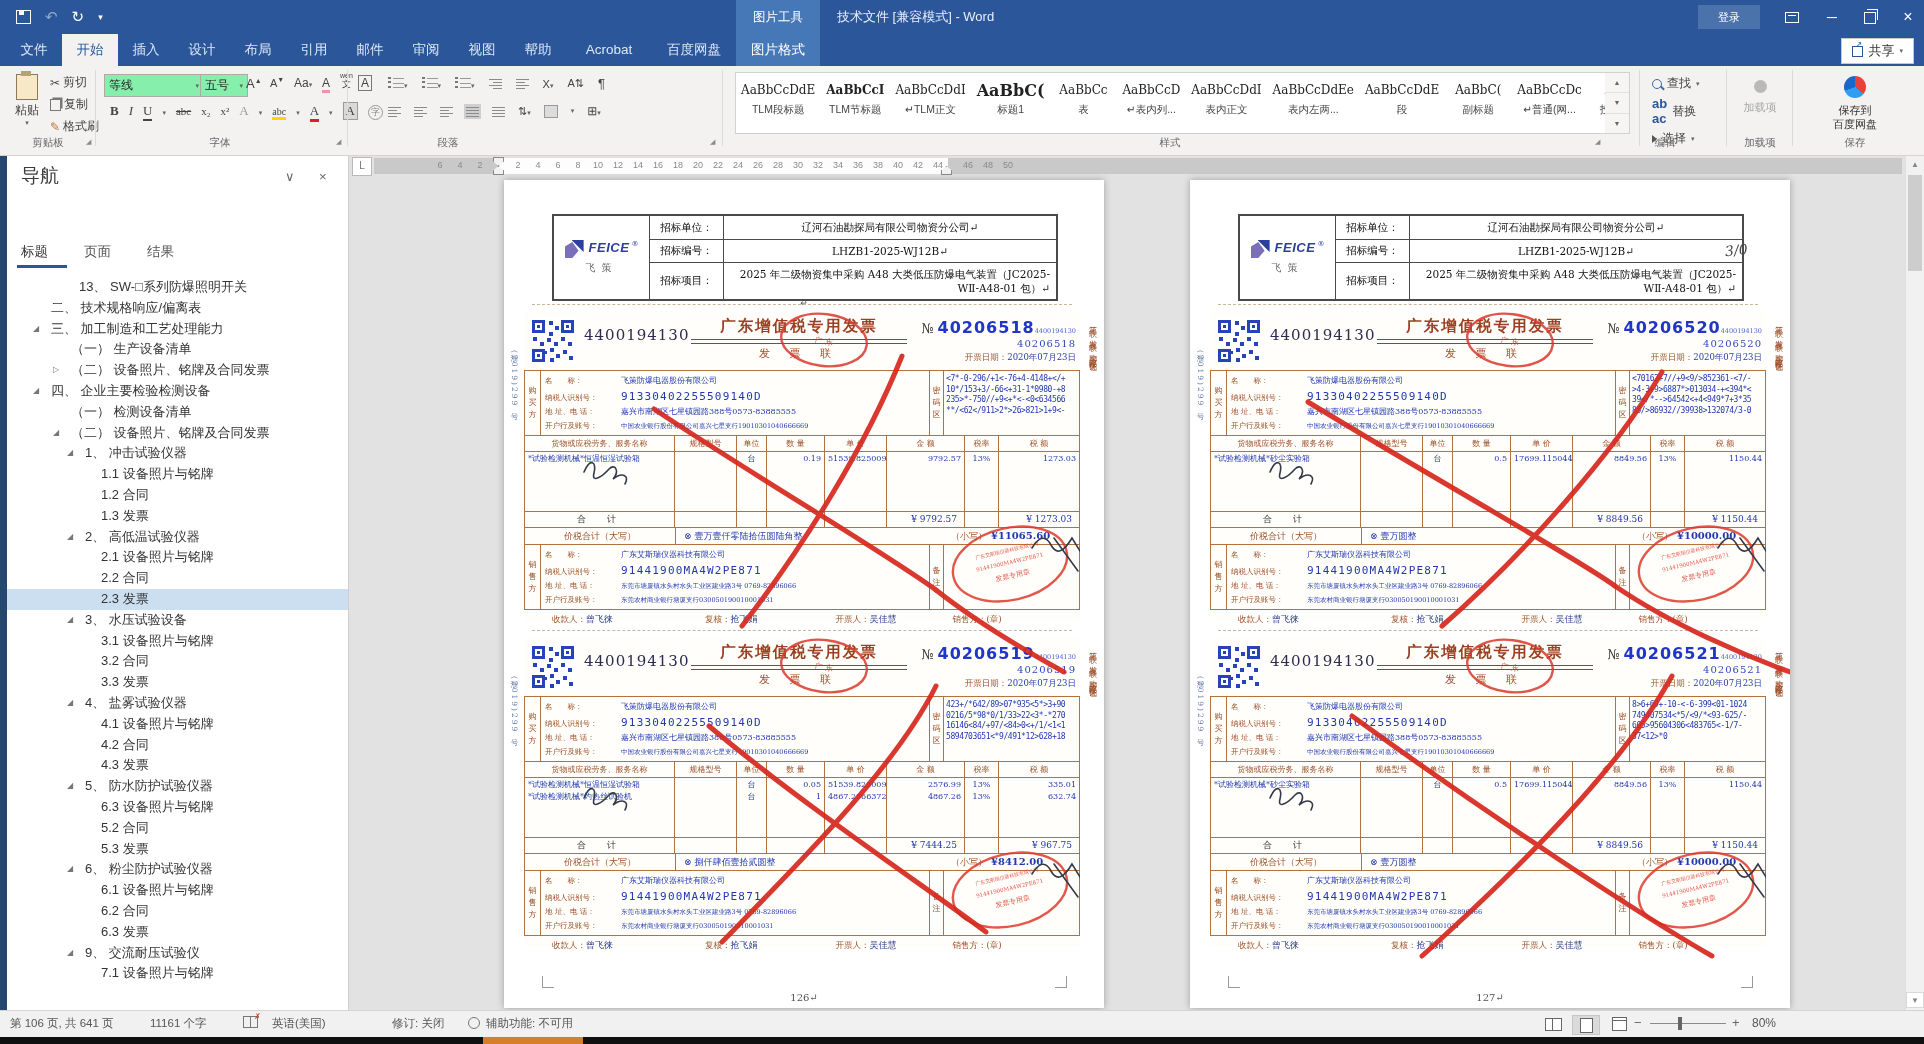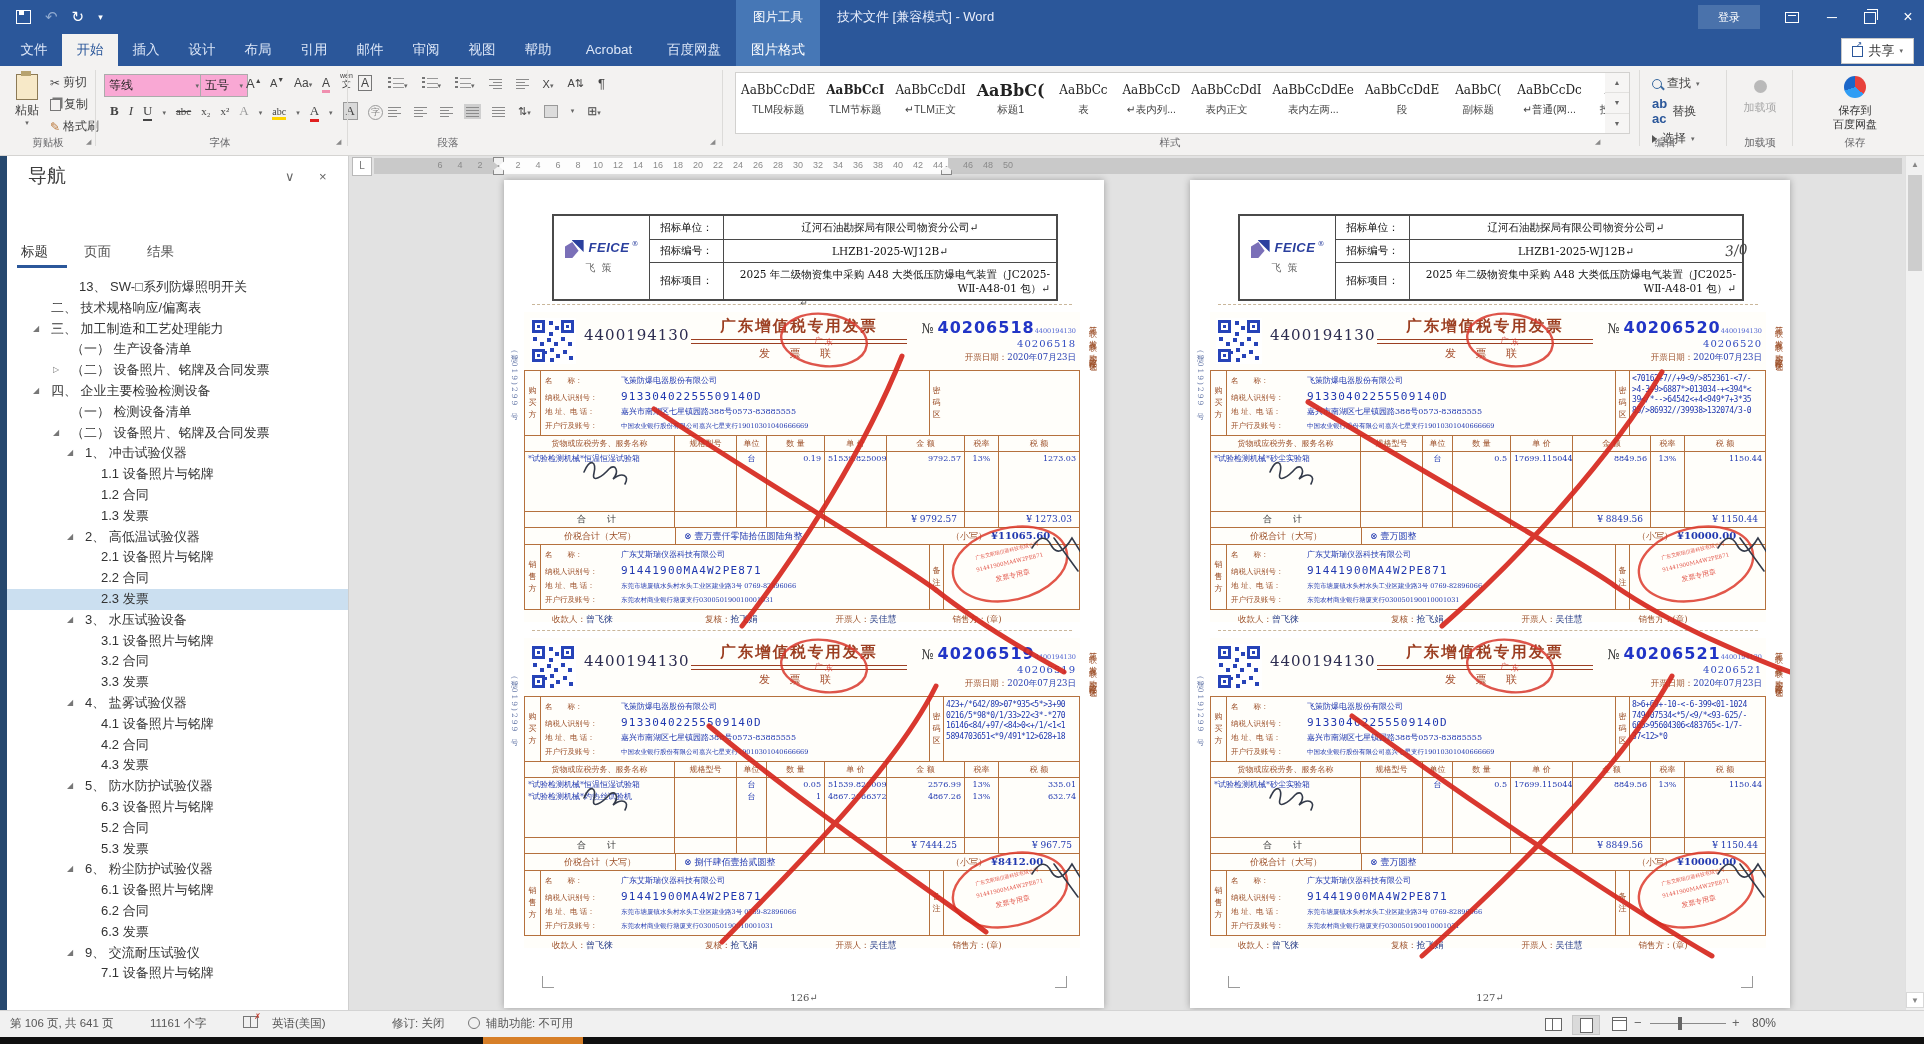--- a/index.html
+++ b/index.html
@@ -35,21 +35,21 @@
             display:flex;align-items:center;gap:5px;padding:0 10px;font-size:13px;color:#333;z-index:31;}
   .shareic{width:9px;height:9px;border:1px solid #2b579a;position:relative;}
   .shareic::after{content:"↗";position:absolute;left:2px;top:-7px;font-size:8px;color:#2b579a;}
   
   #ribbon{position:absolute;left:0;top:66px;width:1924px;height:89px;background:#f3f2f1;border-bottom:1px solid #d5d4d2;z-index:28;font-size:12px;}
   .gdiv{position:absolute;top:4px;height:76px;width:1px;background:#dcdbd9;}
   .glabel{position:absolute;top:70px;font-size:10.5px;color:#68686b;width:120px;text-align:center;}
   .launch{position:absolute;top:72px;font-size:7px;color:#8a8a8a;}
   .rbtn{display:inline-flex;align-items:center;gap:3px;color:#444;}
   .dd{font-size:7px;color:#666;}
-  .combo{position:absolute;height:21px;background:#f9a8d4;border:1px solid #ababab;font-size:12px;color:#222;
+  .combo{position:absolute;height:21px;background:#86efac;border:1px solid #ababab;font-size:12px;color:#222;
          display:flex;align-items:center;justify-content:space-between;padding:0 4px;}
   .fmtletter{font-family:"Liberation Serif",serif;font-size:13px;color:#444;}
   .ubar{border-bottom:2px solid #444;} .ybar{border-bottom:3px solid #ffd400;} .rbar{border-bottom:3px solid #e02020;}
   .abox{border:1px solid #9a9a9a;background:#d9d9d9;padding:0 2px;}
   .iclines{display:inline-block;width:13px;height:11px;
      background:linear-gradient(#8b8b8b,#8b8b8b) 0 1px/13px 1px no-repeat,
        linear-gradient(#8b8b8b,#8b8b8b) 0 4px/13px 1px no-repeat,
        linear-gradient(#8b8b8b,#8b8b8b) 0 7px/13px 1px no-repeat,
        linear-gradient(#8b8b8b,#8b8b8b) 0 10px/13px 1px no-repeat;}
   .iclines.short{background-size:13px 1px,9px 1px,13px 1px,9px 1px;}
@@ -73,21 +73,21 @@
   .edrow{display:flex;align-items:center;gap:5px;font-size:12px;color:#444;margin-bottom:4px;}
   .magico{width:8px;height:8px;border:1.5px solid #3b6aa0;border-radius:50%;position:relative;display:inline-block;}
   .magico::after{content:"";position:absolute;left:7px;top:7px;width:5px;height:1.5px;background:#3b6aa0;transform:rotate(45deg);}
   .selico{width:0;height:0;border-left:5px solid #555;border-top:4px solid transparent;border-bottom:4px solid transparent;display:inline-block;}
   .bdico{width:22px;height:22px;border-radius:50%;background:conic-gradient(#e8413c 0 130deg,#2f9df4 130deg 250deg,#1b66c9 250deg 360deg);display:inline-block;}
   .graydot{width:13px;height:13px;border-radius:50%;background:#b9b9b9;display:inline-block;}
   .disabled{color:#a9a9a9;}
   
   #leftstrip{position:absolute;left:0;top:155px;width:7px;height:881px;background:#26486e;}
   #navpane{position:absolute;left:7px;top:155px;width:341px;height:855px;background:#fff;border-right:1px solid #cfcfcf;z-index:5;}
-  .navtitle{position:absolute;left:21px;top:8px;font-size:19px;color:#3d3d3d;}
+  .navtitle{position:absolute;left:14px;top:8px;font-size:19px;color:#3d3d3d;}
   .navclose{position:absolute;top:14px;font-size:13px;color:#666;}
   .navsearch{position:absolute;left:10px;top:50px;width:316px;height:26px;border:1px solid #c6c6c6;background:#fff;display:flex;align-items:center;}
   .navsearch input{border:none;outline:none;flex:1;font-size:13px;padding:0 8px;color:#333;font-family:"Liberation Sans",sans-serif;background:transparent;}
   .navsearch .sbtn{width:34px;display:flex;align-items:center;justify-content:center;gap:2px;color:#777;}
   .ntabs{position:absolute;left:14px;top:88px;display:flex;gap:36px;font-size:13.5px;color:#555;}
   .ntab.active{color:#333;}
   .ntabline{position:absolute;left:10px;top:110px;width:50px;height:3px;background:#2b579a;}
   #navlist{position:absolute;left:0;top:122px;width:341px;bottom:0;overflow:hidden;}
   .nav-item{height:20.8px;line-height:20.8px;font-size:13px;color:#333;white-space:nowrap;position:relative;}
   .nav-item .nav-arr{position:absolute;font-size:8px;color:#777;top:0;}
@@ -730,20 +730,26 @@
                 <span class="fval">嘉兴市南湖区七星镇园路388号0573-83885555</span>
               </div>
         <div class="frow">
                 <span class="flab">开户行及账号：</span>
                 <span class="fval" style="font-size:6.5px">中国农业银行股份有限公司嘉兴七星支行19010301040666669</span>
               </div>
       </div>
       <div class="vlab" style="border-left:1px solid #b5713d;border-right:none">
               <span>密码区</span>
             </div>
+      <div class="pwd">
+        <div>&lt;7*-0-296/+1&lt;-76+4-4148+&lt;/+</div>
+        <div>10*/153+3/-66&lt;+31-1*0980-+8</div>
+        <div>235&gt;*-750//+9&lt;+*&lt;-&lt;0&lt;634566</div>
+        <div>**/&lt;62&lt;/911&gt;2*&gt;26&gt;821&gt;1+9&lt;-</div>
+      </div>
     </div>
 
     <div class="items-grid ihead">
       <div>货物或应税劳务、服务名称</div>
             <div>规格型号</div>
             <div>单位</div>
             <div>数 量</div>
             <div>单 价</div>
             <div>金 额</div>
             <div>税率</div>

